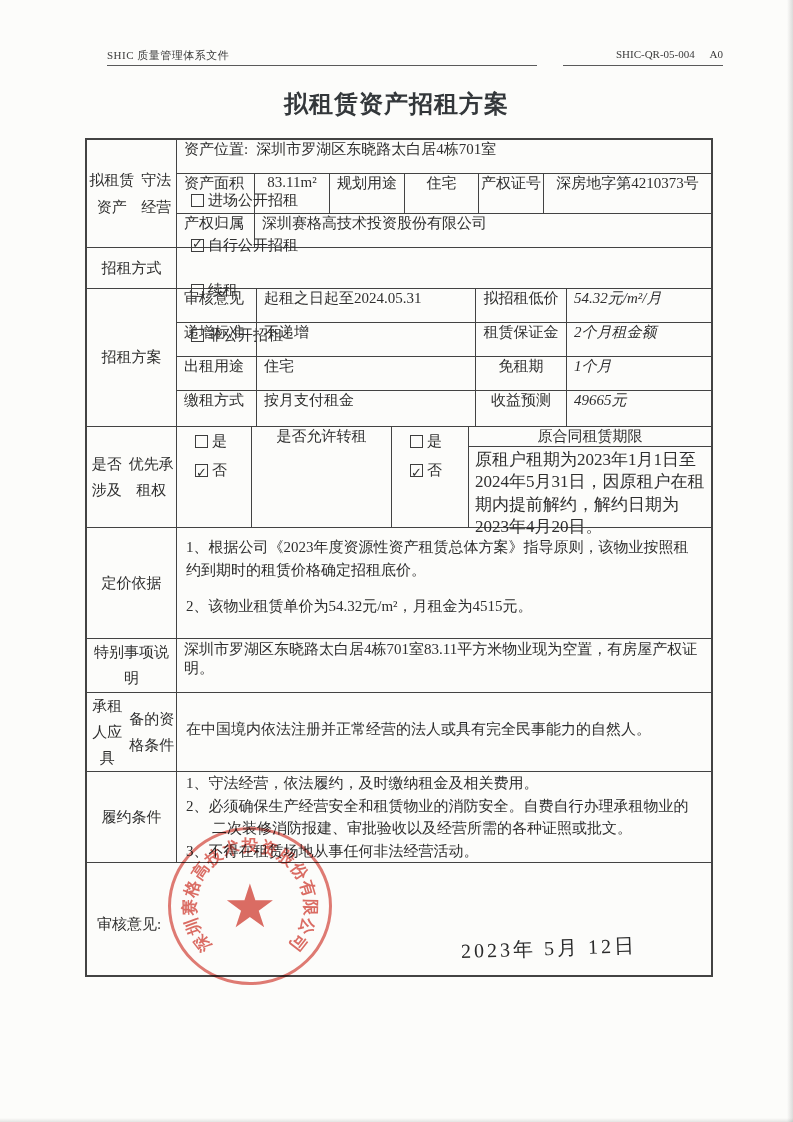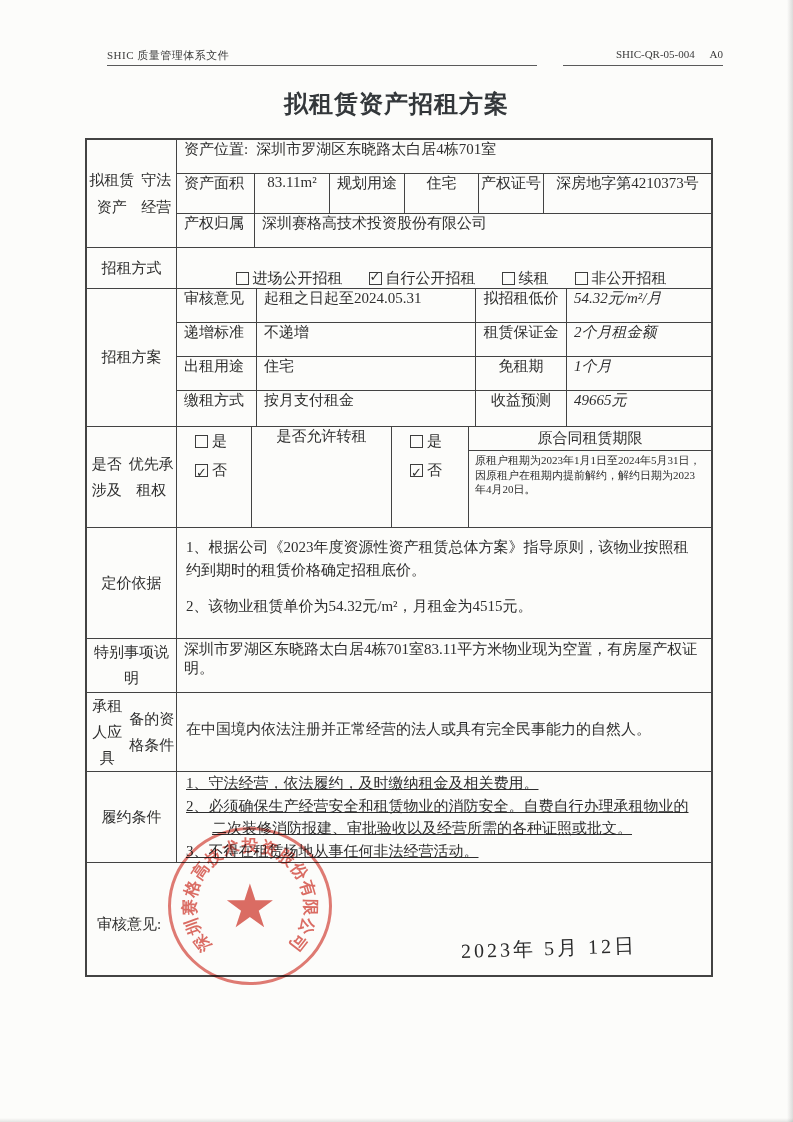--- a/index.html
+++ b/index.html
@@ -23,46 +23,46 @@
   .sec-label { width:90px; flex:0 0 90px; border-right:1px solid #434343; display:flex; flex-direction:row; align-items:center; justify-content:center; text-align:center; line-height:1.75; }
   .sec-content { flex:1 1 auto; display:flex; flex-direction:column; min-width:0; }
   .row { display:flex; border-bottom:1px solid #434343; }
   .row:last-child { border-bottom:none; }
   .cell { border-right:1px solid #434343; display:flex; align-items:flex-start; padding:0 7px; min-width:0; }
   .cell:last-child { border-right:none; }
   .cell.center { justify-content:center; text-align:center; }
   .cell.grow { flex:1 1 auto; }
 
   .r-loc { height:34px; } .r-area { height:40px; } .r-owner { height:33px; }
-  .sec-method .sec-content { height:40px; flex-direction:row; align-items:flex-end; justify-content:center; gap:26px; padding-left:14px; }
+  .sec-method .sec-content { height:40px; flex-direction:column; align-items:flex-start; justify-content:center; gap:26px; padding-left:14px; }
   .opt { white-space:nowrap; }
   .plan-row { height:34px; } .plan-row-last { height:35px; }
   .c-sub { width:80px; flex:0 0 80px; }
   .c-val { width:219px; flex:0 0 219px; }
   .c-rlab { width:91px; flex:0 0 91px; justify-content:center; }
   .c-rval { flex:1 1 auto;font-style:italic; }
   .c-a1 { width:78px; flex:0 0 78px; } .c-a2 { width:75px; flex:0 0 75px; }
   .c-a3 { width:75px; flex:0 0 75px; } .c-a4 { width:74px; flex:0 0 74px; }
   .c-a5 { width:65px; flex:0 0 65px; padding:0 2px; }
 
   .sec-priority .sec-content { flex-direction:row; height:100px; }
   .c-p1 { width:75px; flex:0 0 75px; }
   .c-p2 { width:140px; flex:0 0 140px; }
   .c-p3 { width:77px; flex:0 0 77px; }
   .c-p4 { flex:1 1 auto; flex-direction:column; align-items:stretch; padding:0; }
   .cb-stack { line-height:1.9; padding-left:11px; }
   .p4-head { height:24px; border-bottom:1px solid #434343; display:flex; align-items:center; justify-content:center; }
-  .p4-body { flex:1; padding:2px 6px; font-size:11px; line-height:1.32; }
+  .p4-body { flex:1; padding:2px 6px; font-size:17px; line-height:1.32; }
 
   .sec-pricing .sec-content { height:110px; padding:8px 9px; display:block; }
   .sec-pricing p { line-height:1.5; margin-bottom:14px; }
   .sec-special .sec-content { height:40px; justify-content:center; padding:0 7px; }
   .sec-qual .sec-content { height:73px; justify-content:center; padding:0 9px; }
   .sec-perf .sec-content { height:90px; justify-content:center; padding:0 9px; }
-  .sec-perf div.item { line-height:1.5; padding-left:26px; text-indent:-26px;text-decoration:underline; }
+  .sec-perf div.item { line-height:1.5; padding-left:26px; text-indent:-26px; }
 
   .sec-review { position:relative; height:112px; }
   .review-label { position:absolute; left:10px; top:52px; }
   .review-date { position:absolute; left:374px; top:72px; font-size:20px; letter-spacing:3px; color:#2a2a2a; transform:rotate(-2deg); white-space:nowrap; }
 
   
   .cb { display:inline-block; width:13px; height:13px; border:1.5px solid #3d3d3d; margin-right:4px; position:relative; vertical-align:-2px; }
   .cb.checked::after { content:"\2713"; position:absolute; left:0px; top:-4px; font-size:13px; font-weight:bold; color:#2f2f2f; font-family:"DejaVu Sans",sans-serif; }
 
   

